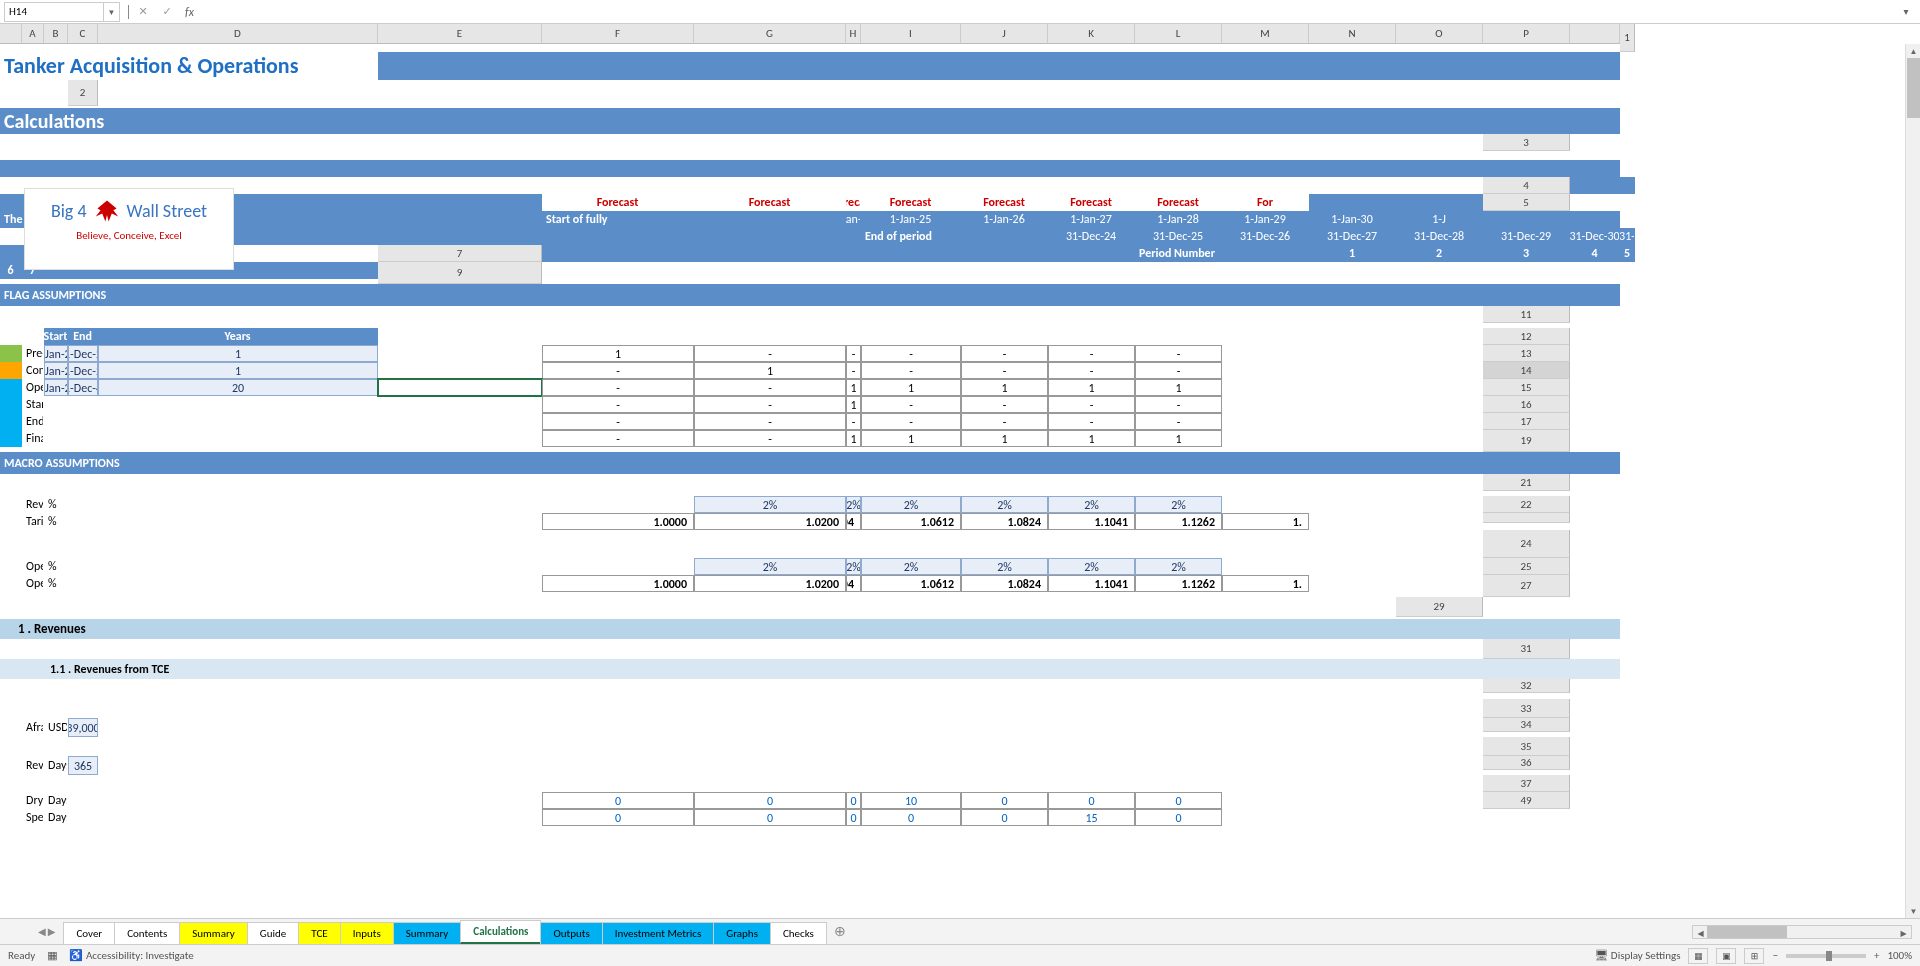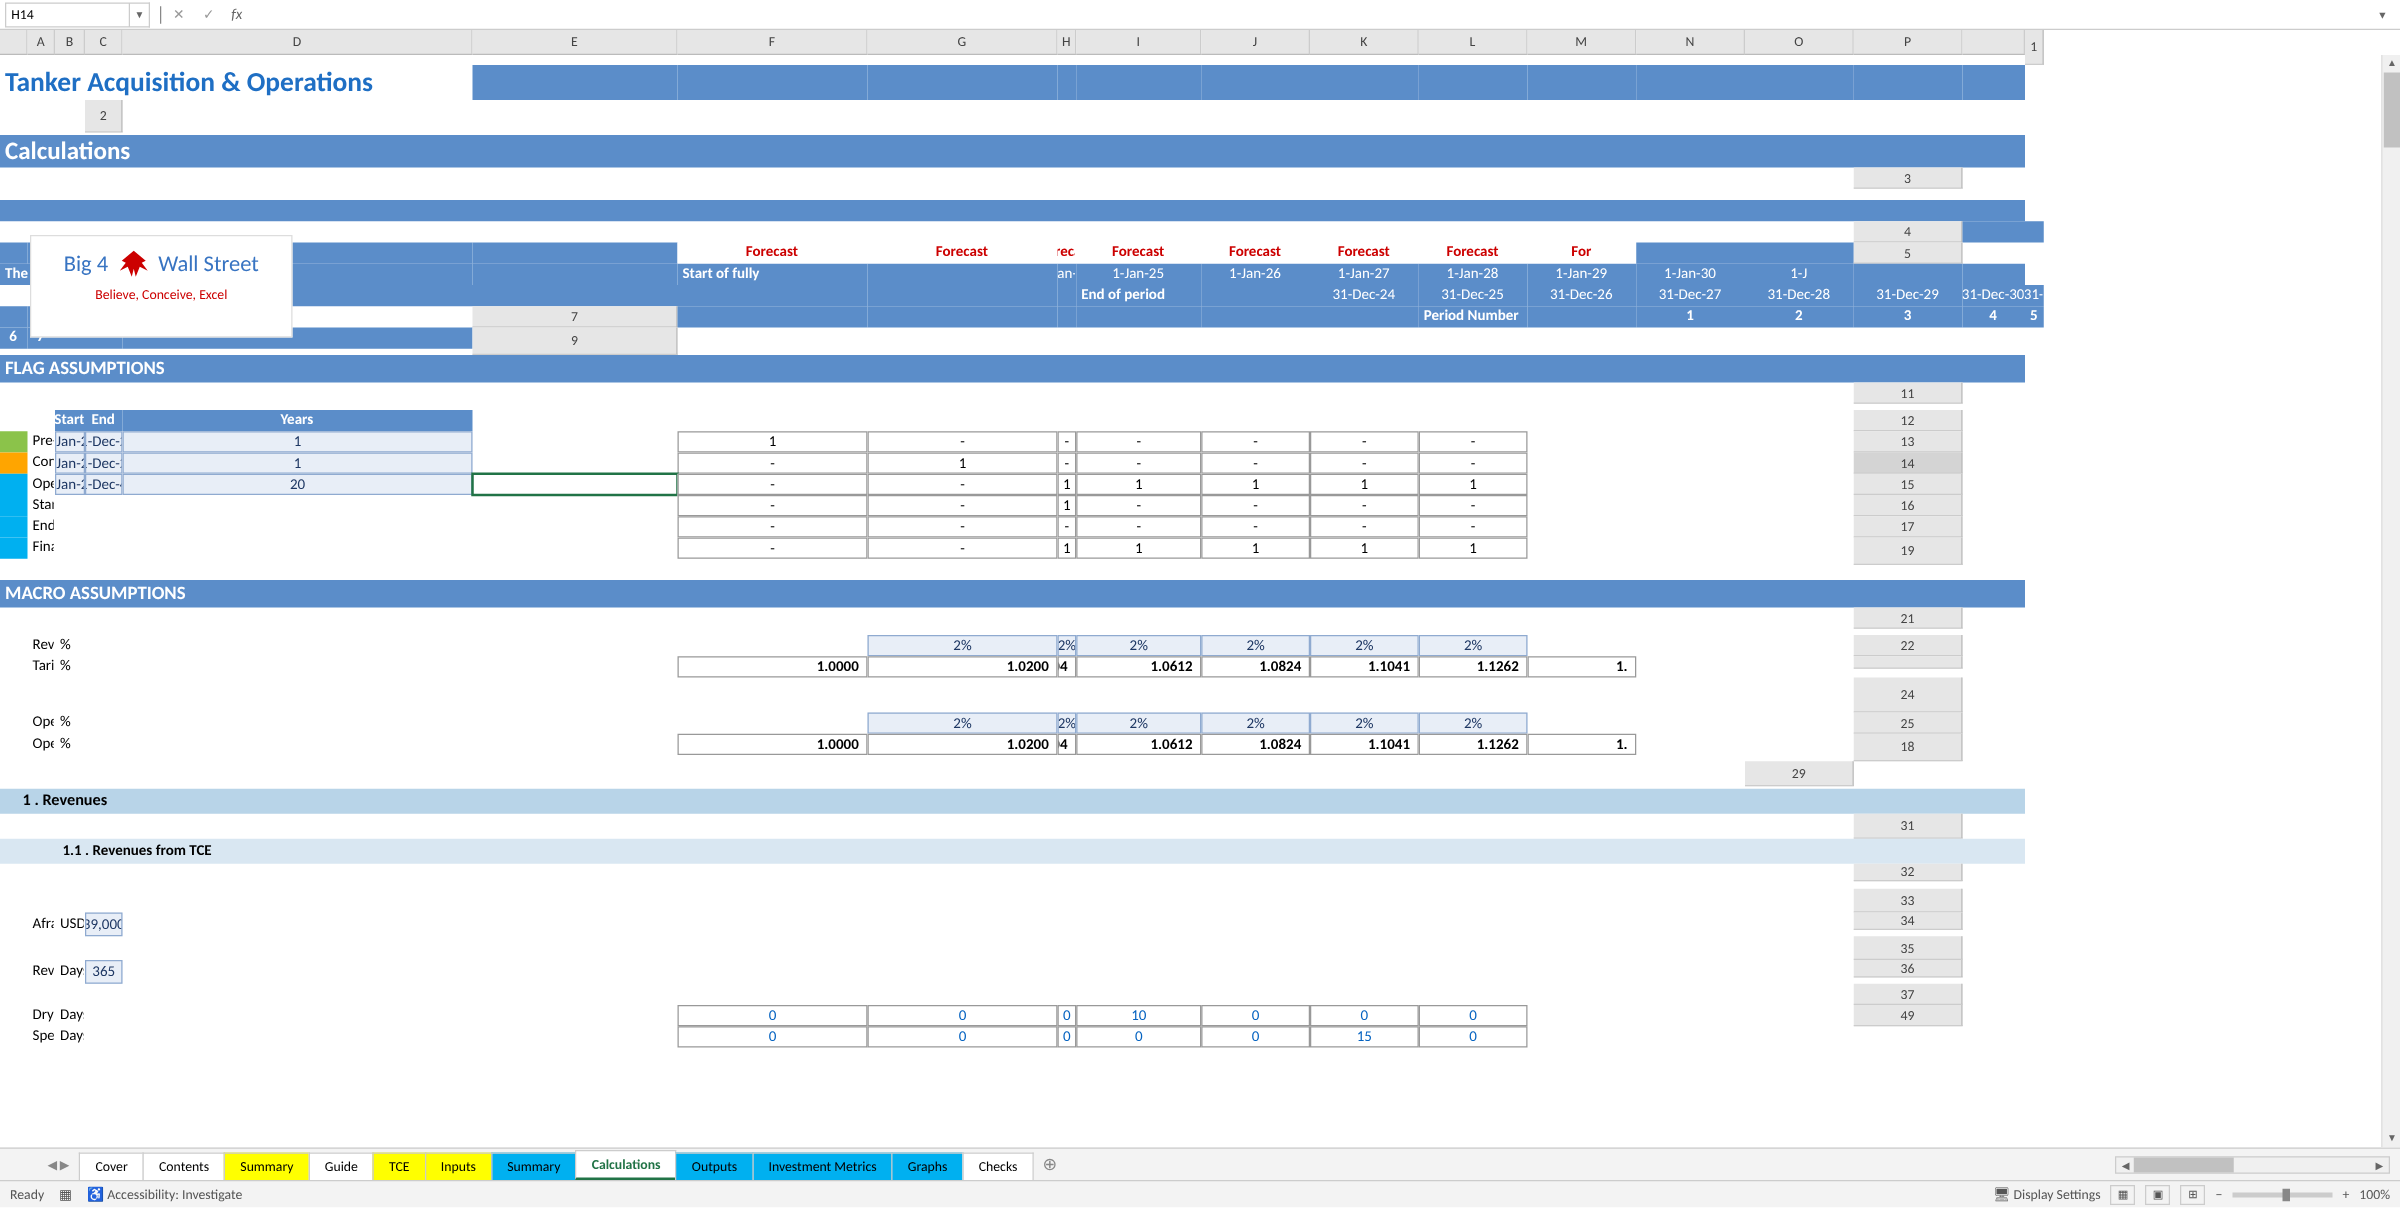--- a/index.html
+++ b/index.html
@@ -16,21 +16,21 @@
 
 .sheet-wrapper { position: relative; height: calc(100vh - 24px - 26px - 22px); overflow: hidden; }
 .grid { display: grid; grid-template-columns: 22px 22px 24px 30px 280px 164px 152px 152px 15px 100px repeat(7, 87px) 50px 15px; }
 .col-hdr { background: #e6e6e6; border-right: 1px solid #ccc; border-bottom: 1px solid #bbb; text-align: center; font-size: 11px; color: #444; height: 20px; line-height: 20px; }
 .row-hdr { background: #e6e6e6; border-right: 1px solid #bbb; border-bottom: 1px solid #ccc; text-align: center; font-size: 11px; color: #444; display: flex; align-items: center; justify-content: center; }
 .row-hdr.selected { background: #d4d4d4; }
 .cell { border-right: 1px solid transparent; border-bottom: 1px solid transparent; padding: 0 4px; display: flex; align-items: center; overflow: hidden; white-space: nowrap; }
 .hdr-blue { background: #5b8dc9; }
 .title-cell { background: #fff; color: #1f6fc4; font-weight: bold; font-size: 22px; }
 .subtitle-cell { background: #5b8dc9; color: #fff; font-weight: bold; font-size: 20px; }
-.sec-hdr { background: #5b8dc9; color: #fff; font-weight: bold; font-size: 15px; }
+.sec-hdr { background: #5b8dc9; color: #fff; font-weight: bold; font-size: 12px; }
 .sub-sec { background: #b8d4e8; font-weight: bold; font-size: 13px; }
 .sub-sec2 { background: #d9e7f2; font-weight: bold; font-size: 12px; }
 .white-txt { color: #fff; font-weight: bold; }
 .forecast { color: #c00; text-align: center; font-weight: bold; justify-content: center; }
 .date-txt { color: #fff; justify-content: center; }
 .tbl-hdr { background: #5b8dc9; color: #fff; font-weight: bold; justify-content: center; }
 .input-cell { background: #e8eef7; color: #1f3864; justify-content: center; border: 1px solid #8faad0; }
 .data-cell { border: 1px solid #999; justify-content: center; background: #fff; }
 .data-right { border: 1px solid #999; justify-content: flex-end; padding-right: 6px; background: #fff; font-weight: bold; }
 .pct-cell { background: #e8eef7; color: #1f3864; justify-content: center; border: 1px solid #8faad0; }
@@ -398,21 +398,21 @@
       <div class="cell data-cell" style="height: 17px;">-</div>
       <div class="cell data-cell" style="height: 17px;">1</div>
       <div class="cell data-cell" style="height: 17px;">1</div>
       <div class="cell data-cell" style="height: 17px;">1</div>
       <div class="cell data-cell" style="height: 17px;">1</div>
       <div class="cell data-cell" style="height: 17px;">1</div>
       <div class="cell" style="height: 17px;"></div>
       <div class="cell" style="height: 17px;"></div>
       <div class="cell" style="height: 17px;"></div>
       <div class="row-hdr" style="height: 22px;">19</div>
-      <div class="cell sec-hdr" style="grid-column: span 18; height: 22px; margin-top: 12px;">MACRO ASSUMPTIONS</div>
+      <div class="cell sec-hdr" style="grid-column: span 18; height: 22px;">MACRO ASSUMPTIONS</div>
       <div class="cell" style="height: 22px;"></div>
       <div class="cell" style="height: 22px;"></div>
       <div class="cell" style="height: 22px;"></div>
       <div class="cell" style="height: 22px;"></div>
       <div class="cell" style="height: 22px;"></div>
       <div class="cell" style="height: 22px;"></div>
       <div class="cell" style="height: 22px;"></div>
       <div class="cell" style="height: 22px;"></div>
       <div class="cell" style="height: 22px;"></div>
       <div class="cell" style="height: 22px;"></div>
@@ -511,21 +511,21 @@
       <div class="cell data-right" style="height: 17px;">1.0000</div>
       <div class="cell data-right" style="height: 17px;">1.0200</div>
       <div class="cell data-right" style="height: 17px;">1.0404</div>
       <div class="cell data-right" style="height: 17px;">1.0612</div>
       <div class="cell data-right" style="height: 17px;">1.0824</div>
       <div class="cell data-right" style="height: 17px;">1.1041</div>
       <div class="cell data-right" style="height: 17px;">1.1262</div>
       <div class="cell data-right" style="height: 17px;">1.</div>
       <div class="cell" style="height: 17px;"></div>
       <div class="cell" style="height: 17px;"></div>
-      <div class="row-hdr" style="height: 22px;">18</div>
+      <div class="row-hdr" style="height: 22px;">27</div>
       <div class="cell" style="height: 22px;"></div>
       <div class="cell" style="height: 22px;"></div>
       <div class="cell" style="height: 22px;"></div>
       <div class="cell" style="height: 22px;"></div>
       <div class="cell" style="height: 22px;"></div>
       <div class="cell" style="height: 22px;"></div>
       <div class="cell" style="height: 22px;"></div>
       <div class="cell" style="height: 22px;"></div>
       <div class="cell" style="height: 22px;"></div>
       <div class="cell" style="height: 22px;"></div>

